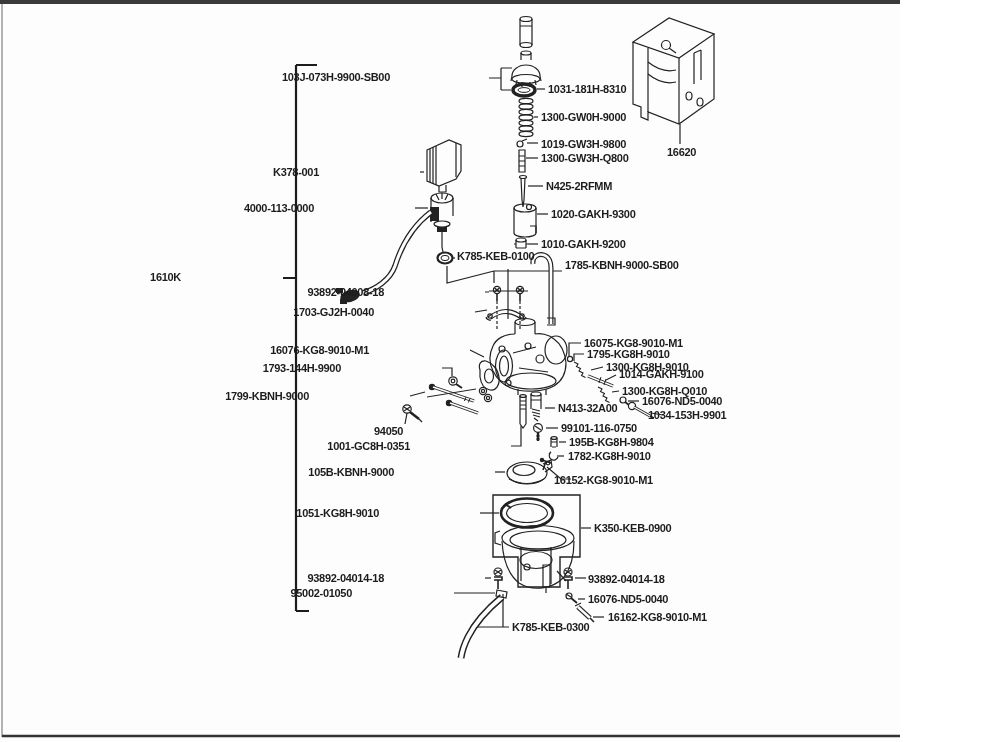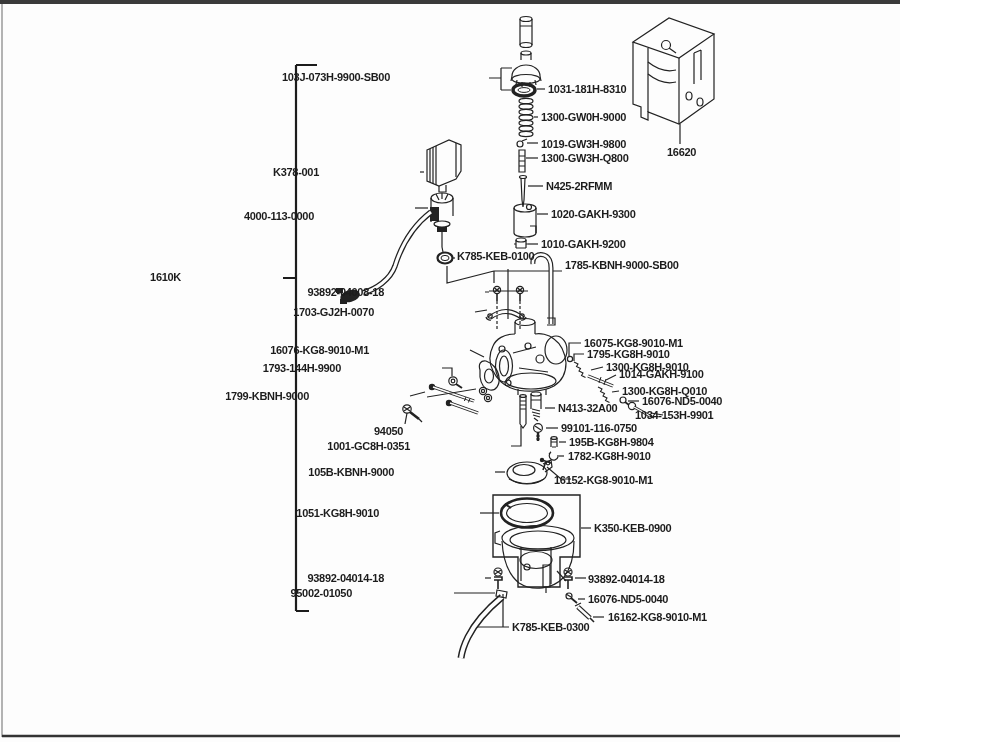--- a/index.html
+++ b/index.html
@@ -336,24 +336,24 @@
       <circle cx="632" cy="406" r="3.6"></circle>
       <path d="M634,407 L650,416" stroke-width="3"></path>
       <path d="M634,407 L650,416" stroke="#fdfdfd" stroke-width="1.4"></path>
       <path d="M650,416 l4,2" stroke-width="1.4"></path>
     </g>
   </g>
 </svg>
 
 <div class="lbl" style="right:510px;top:71px">103J-073H-9900-SB00</div>
 <div class="lbl" style="right:581px;top:166px">K378-001</div>
-<div class="lbl" style="right:586px;top:210px">4000-113-0000</div>
+<div class="lbl" style="right:586px;top:202px">4000-113-0000</div>
 <div class="lbl" style="left:457px;top:250px">K785-KEB-0100</div>
 <div class="lbl" style="right:516px;top:286px">93892-04008-18</div>
-<div class="lbl" style="right:526px;top:306px">1703-GJ2H-0070</div>
+<div class="lbl" style="right:526px;top:306px">1703-GJ2H-0040</div>
 <div class="lbl" style="right:531px;top:344px">16076-KG8-9010-M1</div>
 <div class="lbl" style="right:559px;top:362px">1793-144H-9900</div>
 <div class="lbl" style="right:591px;top:390px">1799-KBNH-9000</div>
 <div class="lbl" style="left:374px;top:425px">94050</div>
 <div class="lbl" style="right:490px;top:440px">1001-GC8H-0351</div>
 <div class="lbl" style="right:506px;top:466px">105B-KBNH-9000</div>
 <div class="lbl" style="right:521px;top:507px">1051-KG8H-9010</div>
 <div class="lbl" style="right:516px;top:572px">93892-04014-18</div>
 <div class="lbl" style="right:548px;top:587px">95002-01050</div>
 <div class="lbl" style="right:719px;top:271px">1610K</div>
@@ -366,21 +366,21 @@
 <div class="lbl" style="left:551px;top:208px">1020-GAKH-9300</div>
 <div class="lbl" style="left:541px;top:238px">1010-GAKH-9200</div>
 <div class="lbl" style="left:565px;top:259px">1785-KBNH-9000-SB00</div>
 <div class="lbl" style="left:667px;top:146px">16620</div>
 <div class="lbl" style="left:584px;top:337px">16075-KG8-9010-M1</div>
 <div class="lbl" style="left:587px;top:348px">1795-KG8H-9010</div>
 <div class="lbl" style="left:606px;top:361px">1300-KG8H-9010</div>
 <div class="lbl" style="left:619px;top:368px">1014-GAKH-9100</div>
 <div class="lbl" style="left:622px;top:385px">1300-KG8H-Q010</div>
 <div class="lbl" style="left:642px;top:395px">16076-ND5-0040</div>
-<div class="lbl" style="left:635px;top:409px">1034-153H-9901</div>
+<div class="lbl" style="left:648px;top:409px">1034-153H-9901</div>
 <div class="lbl" style="left:558px;top:402px">N413-32A00</div>
 <div class="lbl" style="left:561px;top:422px">99101-116-0750</div>
 <div class="lbl" style="left:569px;top:436px">195B-KG8H-9804</div>
 <div class="lbl" style="left:568px;top:450px">1782-KG8H-9010</div>
 <div class="lbl" style="left:554px;top:474px">16152-KG8-9010-M1</div>
 <div class="lbl" style="left:594px;top:522px">K350-KEB-0900</div>
 <div class="lbl" style="left:588px;top:573px">93892-04014-18</div>
 <div class="lbl" style="left:588px;top:593px">16076-ND5-0040</div>
 <div class="lbl" style="left:608px;top:611px">16162-KG8-9010-M1</div>
 <div class="lbl" style="left:512px;top:621px">K785-KEB-0300</div>

